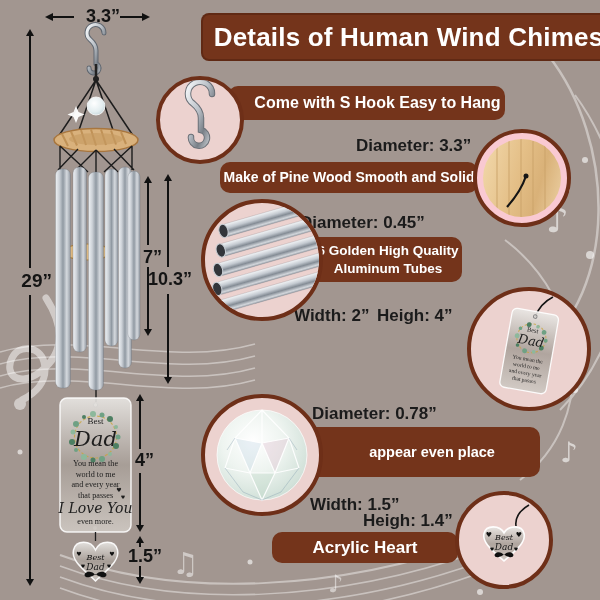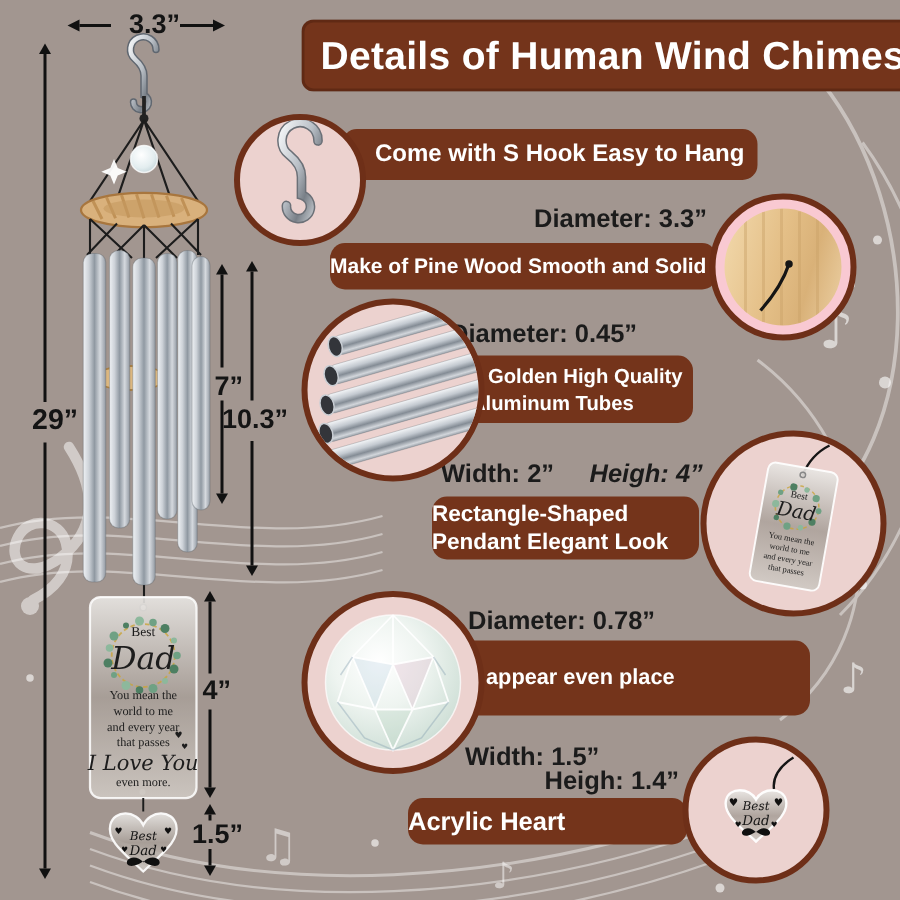--- a/index.html
+++ b/index.html
@@ -6,21 +6,21 @@
   .stage{position:relative;width:600px;height:600px;overflow:hidden;
          background:#a29690;font-family:"Liberation Sans",sans-serif;}
   svg.layer{position:absolute;left:0;top:0;}
   
   .title-bar{position:absolute;left:172px;top:13px;width:411px;height:44px;
     background:#74341b;border:2px solid rgba(60,22,8,.35);border-radius:8px;
     display:flex;align-items:center;justify-content:center;z-index:4;margin-left:29px;}
   .title-bar span{color:#fff;font-weight:bold;font-size:26px;letter-spacing:.2px;}
   
   .co-bar{position:absolute;background:#74341b;border-radius:10px;z-index:2;
-    display:flex;flex-direction:column;align-items:flex-start;justify-content:center;
+    display:flex;flex-direction:column;align-items:center;justify-content:center;
     color:#fff;font-weight:bold;text-align:center;line-height:1.28;}
   .co-bar span{display:block;white-space:nowrap;}
   
   .dim{position:absolute;color:#1b1b1b;font-weight:bold;font-size:17px;z-index:2;white-space:nowrap;}
   
   .meas{position:absolute;color:#141414;font-weight:bold;font-size:18px;text-align:right;z-index:3;}
   
   .co-circle{position:absolute;border-radius:50%;border:4px solid #6e2f18;
     background:#ecd2cf;overflow:hidden;z-index:3;}
   .co-circle svg{display:block;}
@@ -289,25 +289,21 @@
           <ellipse cx="20" cy="36.5" rx="4.5" ry="6.8"></ellipse>
           <ellipse cx="12" cy="54.5" rx="4.5" ry="6.8"></ellipse>
           <ellipse cx="6" cy="72.5" rx="4.5" ry="6.8"></ellipse>
           <ellipse cx="2" cy="90.5" rx="4.5" ry="6.8"></ellipse>
         </g>
       </g>
     </svg>
   </div>
 
   <div class="dim" style="left:294px;top:306px;">Width: 2”</div>
-  <div class="dim" style="left:393px;top:306px;font-style:italic;">Heigh: 4”</div>
-  <div class="co-bar" style="left:288px;top:331px;width:178px;height:42px;font-size:15px;">
-    <span>Rectangle-Shaped</span>
-    <span>Pendant Elegant Look</span>
-  </div>
+  <div class="dim" style="left:377px;top:306px;">Heigh: 4”</div>
   <div class="co-circle" style="left:467px;top:287px;width:116px;height:116px;">
     <svg width="116" height="116" viewBox="0 0 116 116">
       <defs>
         <linearGradient id="pg2" x1="0" y1="0" x2="0" y2="1">
           <stop offset="0" stop-color="#e9e7e4" stop-opacity="0.92"></stop>
           <stop offset="0.5" stop-color="#a89f98" stop-opacity="0.88"></stop>
           <stop offset="1" stop-color="#cfc9c3" stop-opacity="0.92"></stop>
         </linearGradient>
       </defs>
       <path d="M64,26 C68,16 74,10 82,6" stroke="#151515" stroke-width="1.6" fill="none"></path>

